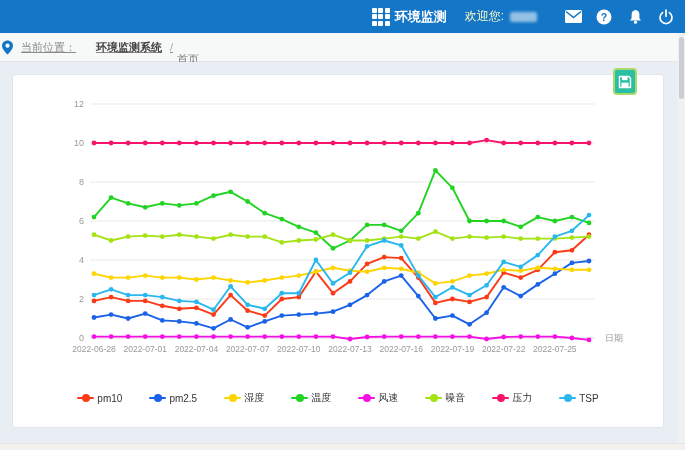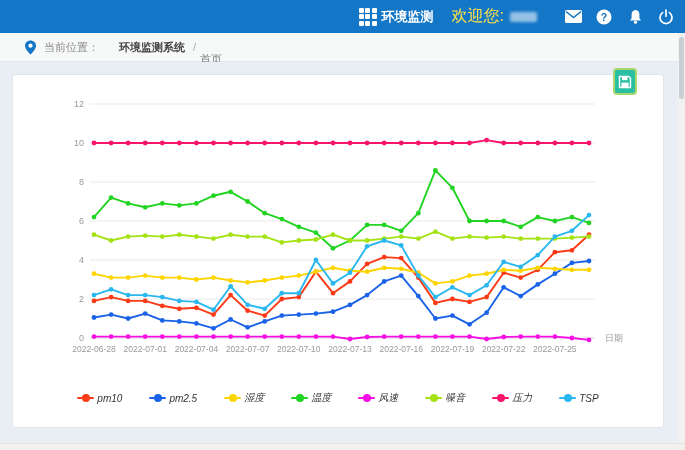--- a/index.html
+++ b/index.html
@@ -4,43 +4,43 @@
 <style>
   * { margin:0; padding:0; box-sizing:border-box; }
   html,body { width:685px; height:450px; overflow:hidden; font-family:"Liberation Sans", sans-serif; background:#e9edf4; }
 
   
   .topbar { position:absolute; left:0; top:0; width:685px; height:33px; background:#1376c6;
             display:flex; align-items:center; justify-content:flex-end; padding-right:10px; }
   .brand { display:flex; align-items:center; gap:5px; color:#fff; font-weight:bold; font-size:13px; margin-right:18px; cursor:pointer; }
   .grid-icon { display:grid; grid-template-columns:repeat(3,5px); grid-template-rows:repeat(3,5px); gap:1.5px; }
   .grid-icon span { background:#fff; border-radius:1px; }
-  .welcome { color:#fde047; font-size:16px; margin-right:6px; }
+  .welcome { color:#fef9c3; font-size:12px; margin-right:6px; }
   .user-blur { width:27px; height:10px; border-radius:2px; background:rgba(255,255,255,0.55); filter:blur(1.5px); margin-right:14px; }
   .tb-icon { width:18px; height:18px; margin-left:13px; cursor:pointer; display:flex; align-items:center; justify-content:center; }
 
   
   .crumbbar { position:absolute; left:0; top:33px; width:685px; height:29px; background:#f7f8f8;
-              border-bottom:1px solid #e3e4e6; display:flex; align-items:center; padding-left:24px; font-size:11px; color:#8a8a8a; }
+              border-bottom:1px solid #e3e4e6; display:flex; align-items:center; padding-left:1px; font-size:11px; color:#8a8a8a;text-decoration:underline; }
   .crumbbar .sys { color:#444; font-weight:bold; margin:0 4px 0 20px; cursor:pointer; }
   .crumbbar .sep { margin:0 4px; color:#aaa; }
   .crumbbar .page { color:#777; cursor:pointer;margin-top:24px; }
   .pin-icon { margin-right:7px; display:flex; }
 
   
   .main { position:absolute; left:0; top:62px; width:685px; height:381px; background:#e9edf4; }
   .card { position:absolute; left:12px; top:12px; width:652px; height:354px; background:#fff;
           border:1px solid #e2e5ec; border-radius:3px; }
   .save-btn { position:absolute; right:26px; top:-7px; width:24px; height:27px; background:#2abfa3;
               border:2px solid #a9d96c; border-radius:4px; display:flex; align-items:center; justify-content:center; cursor:pointer; }
   #chart-svg { position:absolute; left:0; top:0; }
   #chart-svg text { font-family:"Liberation Sans", sans-serif; }
 
   
-  .legend { position:absolute; left:0; top:316px; width:100%; display:flex; justify-content:center; gap:27px;font-style:italic; }
+  .legend { position:absolute; left:0; top:316px; width:100%; display:flex; justify-content:center; gap:27px; }
   .lg-item { display:flex; align-items:center; gap:3px; font-size:10px; color:#333; cursor:pointer; }
   .lg-marker { position:relative; width:17px; height:9px; }
   .lg-line { position:absolute; left:0; top:3.5px; width:17px; height:2px; border-radius:1px; }
   .lg-dot { position:absolute; left:5px; top:0.5px; width:8px; height:8px; border-radius:50%; }
 
   
   .scrollbar { position:absolute; right:0; top:33px; width:7px; height:410px; background:#f1f1f1; }
   .scroll-thumb { position:absolute; left:1px; top:4px; width:5px; height:62px; background:#c9cdd4; border-radius:3px; }
   .bottom-strip { position:absolute; left:0; top:443px; width:685px; height:7px; background:#f2f1ee; border-top:1px solid #e5e4e1; }
 </style>

